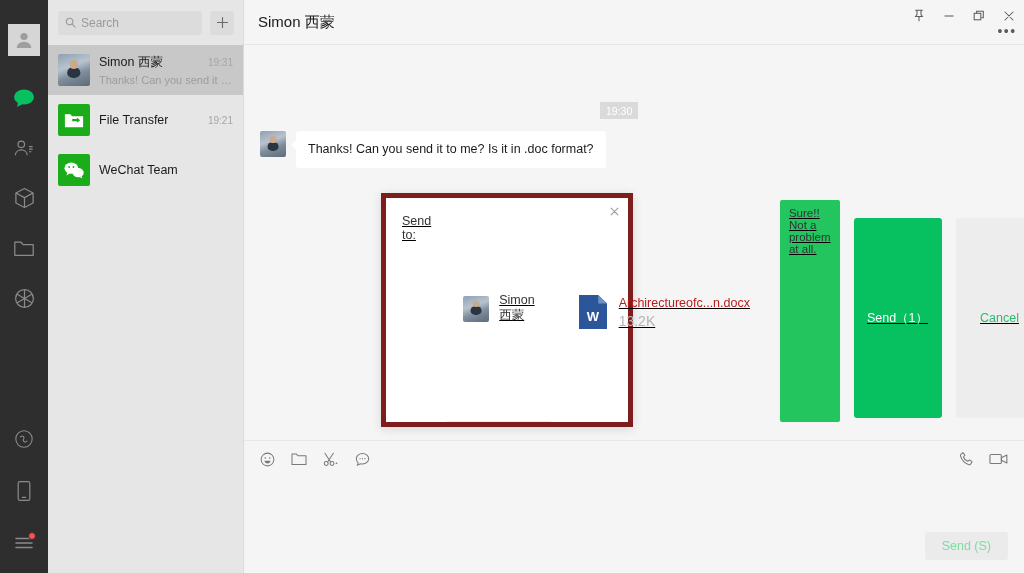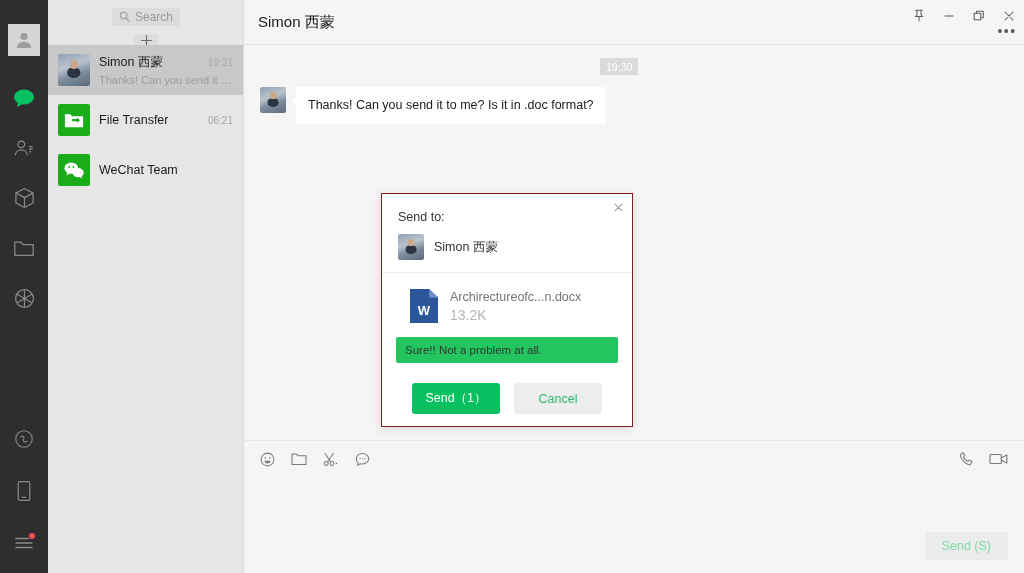--- a/index.html
+++ b/index.html
@@ -43,21 +43,21 @@
 
   
   .list-panel {
     width: 196px; flex: 0 0 196px; height: 573px;
     background: #e6e6e6;
     display: flex; flex-direction: column;
     border-right: 1px solid #dcdcdc;
   }
   .search-row {
     height: 45px; display: flex; align-items: center;
-    padding: 8px 9px 0 10px; gap: 8px; flex-direction: column;
+    padding: 0 9px 0 10px; gap: 8px;
   }
   .search-box {
     flex: 1 1 auto; height: 24px; background: #dcdcdc; border-radius: 3px;
     display: flex; align-items: center; padding: 0 7px; gap: 5px;
     color: #9a9a9a;
   }
   .search-box .ph { font-size: 12px; color: #9a9a9a; line-height: 1; }
   .add-btn {
     width: 24px; height: 24px; background: #dcdcdc; border-radius: 3px;
     display: flex; align-items: center; justify-content: center; color: #6a6a6a;
@@ -118,21 +118,21 @@
     position: absolute; top: 20px; right: 4px; width: 26px; height: 22px;
     display: flex; align-items: center; justify-content: center; color: #5d5d5d;
     z-index: 40; font-size: 14px; letter-spacing: 1.5px; line-height: 1;
   }
 
   
   .messages { flex: 1 1 auto; padding: 10px 16px 0 16px; overflow: hidden; position: relative; }
   .time-divider { display: flex; margin: 3px 0 12px 0; }
   .time-pill {
     background: #dadada; color: #ffffff; font-size: 10.5px;
-    padding: 2.5px 6px; border-radius: 0; margin-left: 340px;
+    padding: 2.5px 6px; border-radius: 0; margin-left: 340px; margin-top: 44px;
   }
   .msg-row { display: flex; margin-bottom: 14px; align-items: flex-start; }
   .msg-row.out { justify-content: flex-end; }
   .msg-av { width: 26px; height: 26px; flex: 0 0 26px; border-radius: 2px; overflow: hidden; }
   .msg-av.blank { background: #d6d6d6; display:flex; align-items:center; justify-content:center; }
   .bubble {
     position: relative; max-width: 430px; padding: 9px 12px;
     font-size: 12.5px; line-height: 1.55; color: #1a1a1a;
     border-radius: 3px; word-wrap: break-word;
   }
@@ -160,40 +160,40 @@
   .send-row { height: 44px; display: flex; align-items: center; justify-content: flex-end; padding: 0 16px 10px 0; }
   .send-btn {
     background: #ebebeb; color: #7fdca4; font-size: 12.5px;
     padding: 7px 17px; border-radius: 3px; border: none;
   }
 
   
   .dlg-wrap { position: absolute; left: 0; top: 0; width: 1024px; height: 573px; pointer-events: none; z-index: 50; }
   .dialog {
     position: absolute; left: 381px; top: 193px; width: 252px; height: 234px;
-    background: #ffffff; border: 1px solid #7f1d1d;
+    background: #ffffff; border: 5px solid #7f1d1d;
     box-shadow: 0 2px 10px rgba(0,0,0,0.12);
-    pointer-events: auto; display: flex; flex-direction: column;
+    pointer-events: auto; display: flex; flex-direction: row; text-decoration: underline;
   }
   .dlg-close {
     position: absolute; top: 4px; right: 5px; width: 18px; height: 18px;
     display: flex; align-items: center; justify-content: center; color: #9a9a9a;
   }
   .dlg-title { font-size: 12.5px; color: #333333; padding: 16px 16px 0 16px; }
   .dlg-target {
     display: flex; align-items: center; gap: 10px;
     padding: 10px 16px 12px 16px; border-bottom: 1px solid #ededed;
   }
   .dlg-target-av { width: 26px; height: 26px; border-radius: 2px; overflow: hidden; flex: 0 0 26px; }
   .dlg-target-name { font-size: 12.5px; color: #333333; }
   .dlg-file { display: flex; align-items: center; gap: 12px; padding: 16px 16px 12px 28px; }
   .word-icon { position: relative; width: 28px; height: 34px; flex: 0 0 28px; }
   .word-icon svg { display:block; }
   .file-meta { display: flex; flex-direction: column; gap: 3px; min-width: 0; }
-  .file-name { font-size: 12.5px; color: #737373; white-space: nowrap; }
+  .file-name { font-size: 12.5px; color: #b91c1c; white-space: nowrap; }
   .file-size { font-size: 14px; color: #b4b4b4; }
   .dlg-note {
     margin: 2px 14px 0 14px; background: #22c55e;
     font-size: 11.5px; color: #333333; padding: 7px 9px; border-radius: 2px;
   }
   .dlg-actions { display: flex; justify-content: center; gap: 14px; padding: 20px 0 4px 0; }
   .btn {
     font-size: 12.5px; padding: 7px 0; border-radius: 3px; border: none;
     width: 88px; text-align: center;
   }
@@ -326,21 +326,21 @@
           <div class="av-green">
             <svg width="20" height="17" viewBox="0 0 22 18" fill="#ffffff">
               <path d="M1 16.4V2.2h6l1.9 2.2H21v12z" fill="#ffffff"></path>
               <path d="M9 7.4h5.2V5.6l3.6 3-3.6 3v-1.8H9z" fill="#1aad19"></path>
             </svg>
           </div>
         </div>
         <div class="chat-mid">
           <div class="chat-top-line">
             <span class="chat-name">File Transfer</span>
-            <span class="chat-time">06:21</span>
+            <span class="chat-time">19:21</span>
           </div>
         </div>
       </div>
 
       <div class="chat-item no-prev">
         <div class="chat-av">
           <div class="av-green">
             <svg width="22" height="18" viewBox="0 0 24 20" fill="#ffffff">
               <ellipse cx="9" cy="8" rx="7.6" ry="6.2"></ellipse>
               <path d="M4.6 12.4 3.6 16.2l3.8-2.2z"></path>

